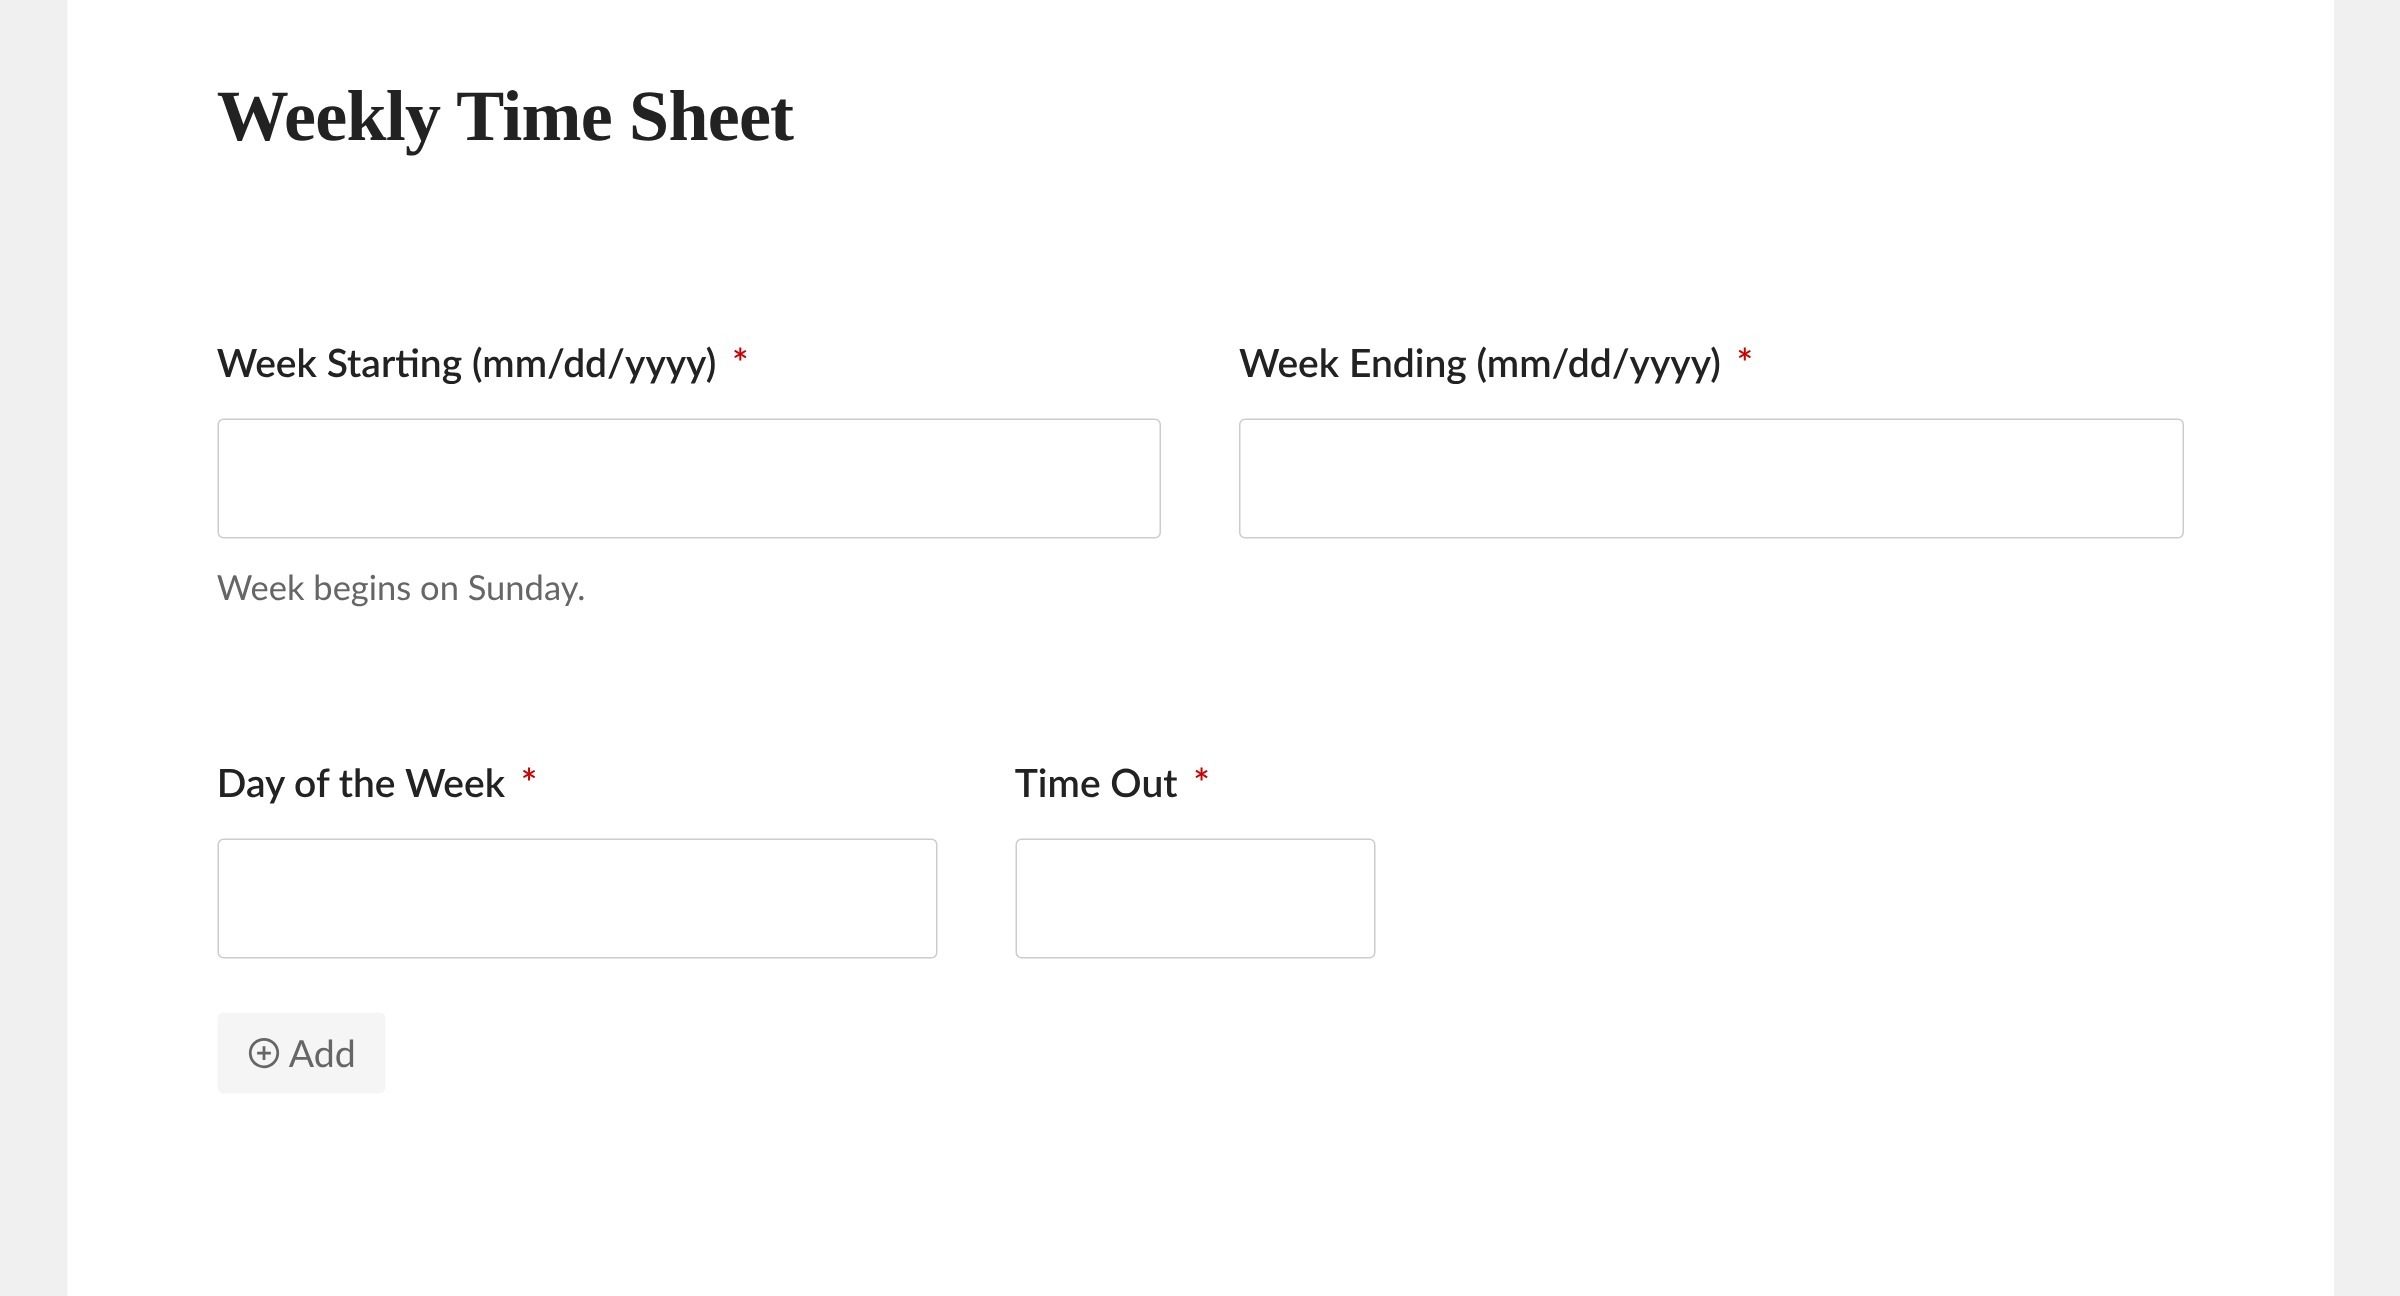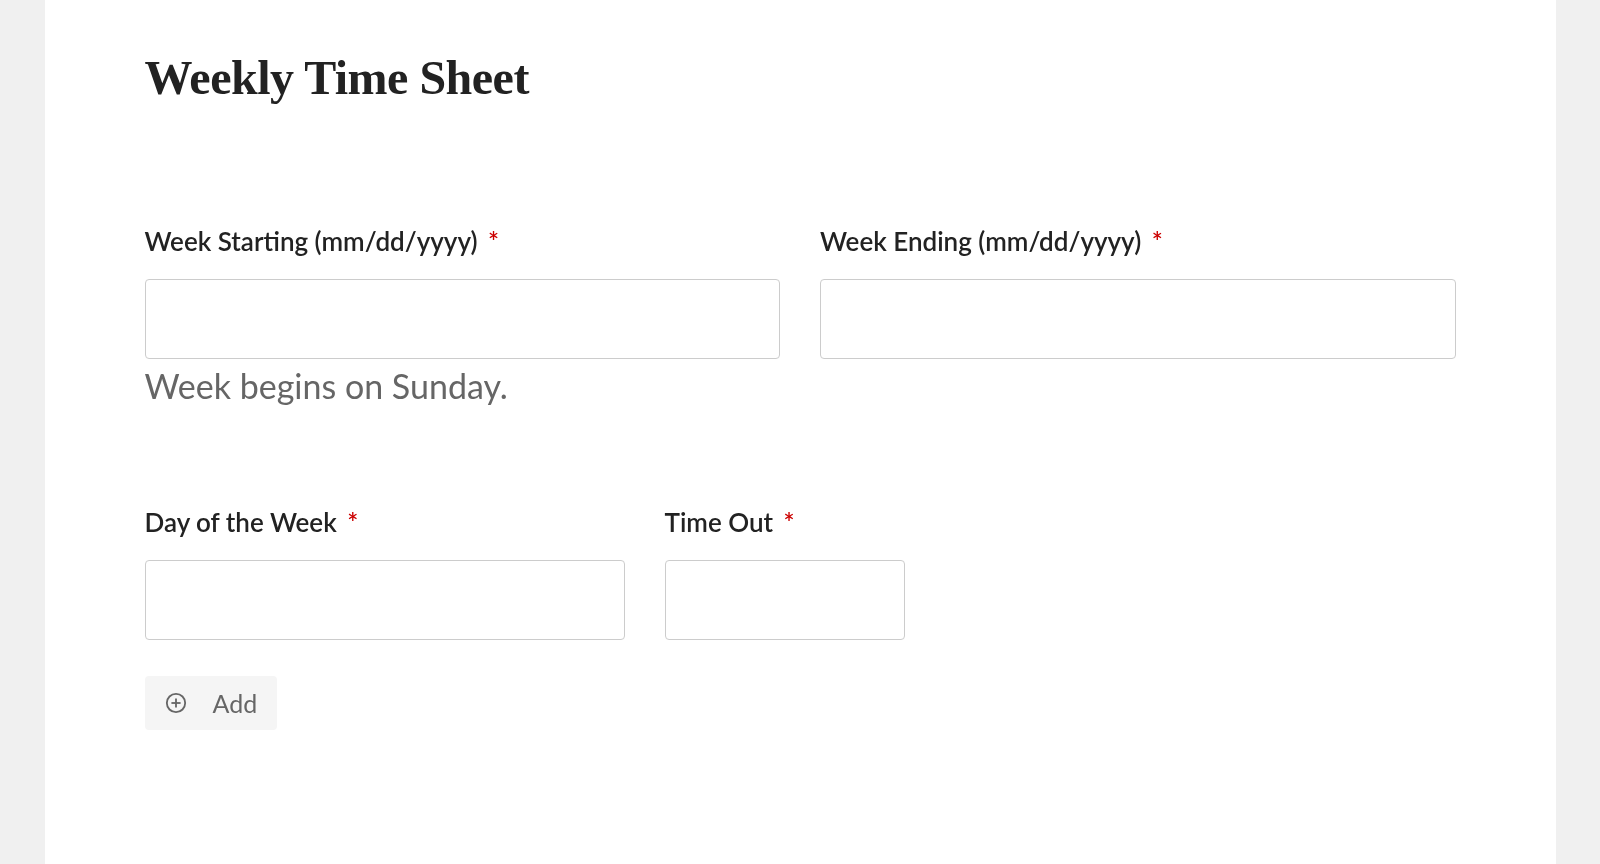--- a/index.html
+++ b/index.html
@@ -30,21 +30,21 @@
     .form-title {
       font-family: Georgia, "Times New Roman", serif;
       font-size: 48px;
       font-weight: 900;
       color: #222222;
       margin-bottom: 120px;
       letter-spacing: -0.5px;
     }
     .form-row {
       display: flex;
-      gap: 40px;
+      gap: 52px;
       margin-bottom: 100px;
     }
     .form-row.second {
       margin-bottom: 36px;
     }
     .field-group {
       display: flex;
       flex-direction: column;
     }
     .field-group.half {
@@ -69,29 +69,29 @@
     .text-input {
       width: 100%;
       height: 80px;
       border: 1px solid #cccccc;
       border-radius: 4px;
       font-size: 22px;
       padding: 12px 16px;
       background: #ffffff;
     }
     .helper-text {
-      font-size: 34px;
+      font-size: 23px;
       color: #666666;
-      margin-top: 6px;
+      margin-top: 18px;
       font-weight: 400;
     }
     .add-button {
       display: inline-flex;
       align-items: center;
-      gap: 26px;
+      gap: 6px;
       background: #f5f5f5;
       border: none;
       border-radius: 4px;
       padding: 12px 20px;
       font-size: 25px;
       color: #666666;
       cursor: pointer;
       font-family: inherit;
     }
     .plus-icon {

